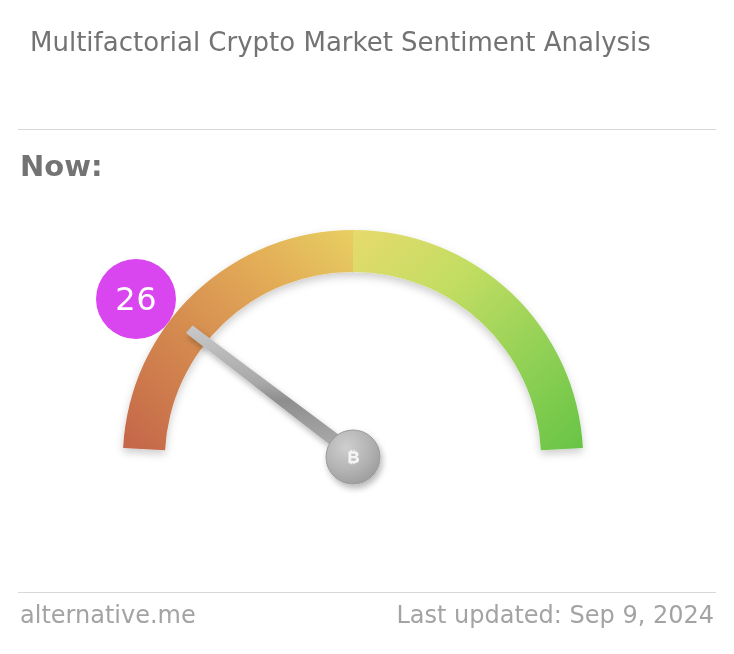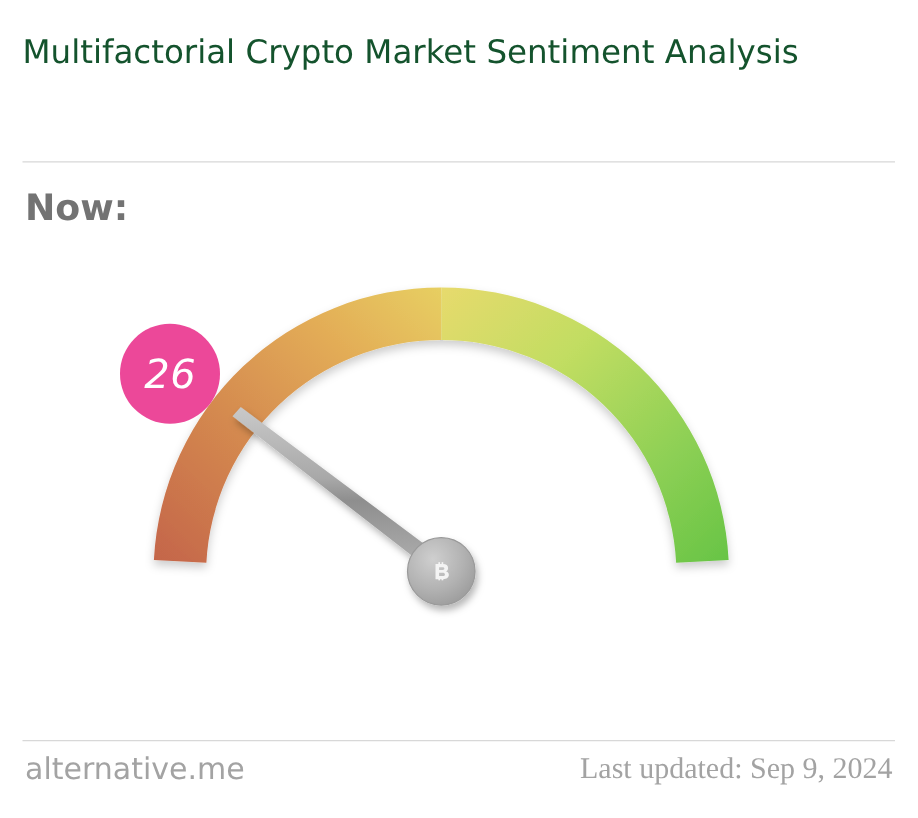--- a/index.html
+++ b/index.html
@@ -54,24 +54,25 @@
     font-weight: 700;
     color: #141414;
     letter-spacing: -0.5px;
     line-height: 1;
     white-space: nowrap;
     font-family: "DejaVu Sans", "Liberation Sans", sans-serif;
   }
   .page-subtitle {
     margin-top: 12px;
     font-size: 26px;
-    color: #14532d;
+    color: #737373;
     font-weight: 400;
     line-height: 1.1;
     white-space: nowrap;
+    margin-left: 12px;
   }
   .divider {
     position: absolute;
     left: 18px;
     width: 698px;
     height: 1px;
     background: #d8d8d8;
   }
   .divider.top { top: 129px; }
   .divider.bottom { top: 592px; }
@@ -134,21 +135,21 @@
     top: 601px;
     width: 694px;
     display: flex;
     justify-content: space-between;
     align-items: center;
     font-size: 24px;
     color: #a3a3a3;
     gap: 20px;
   }
   .footer-left { white-space: nowrap; }
-  .footer-right { white-space: nowrap; font-family: Liberation Serif, serif; }
+  .footer-right { white-space: nowrap; }
 </style>
 </head>
 <body>
 
 <div class="card">
 
   <div class="header">
     <div class="page-subtitle">Multifactorial Crypto Market Sentiment Analysis</div>
   </div>
 
@@ -227,21 +228,21 @@
                    M26.2 23.0 L26.2 28.0 L31.7 28.0
                    C34.0 28.0 35.4 27.1 35.4 25.4
                    C35.4 23.8 34.1 23.0 31.8 23.0 Z
                    M26.2 32.8 L26.2 38.4 L32.3 38.4
                    C34.9 38.4 36.4 37.4 36.4 35.6
                    C36.4 33.8 34.9 32.8 32.3 32.8 Z"></path>
         </g>
       </g>
     </svg>
 
-    <div class="value-bubble" style="left: 96.1834px; top: 44.4736px; background: #ec4899; font-style: italic;">
+    <div class="value-bubble" style="left: 96.1834px; top: 44.4736px; background: #d946ef;">
       <span>26</span>
     </div>
   </div>
 
   <div class="divider bottom"></div>
 
   <div class="footer">
     <div class="footer-left">alternative.me</div>
     <div class="footer-right">Last updated: Sep 9, 2024</div>
   </div>

